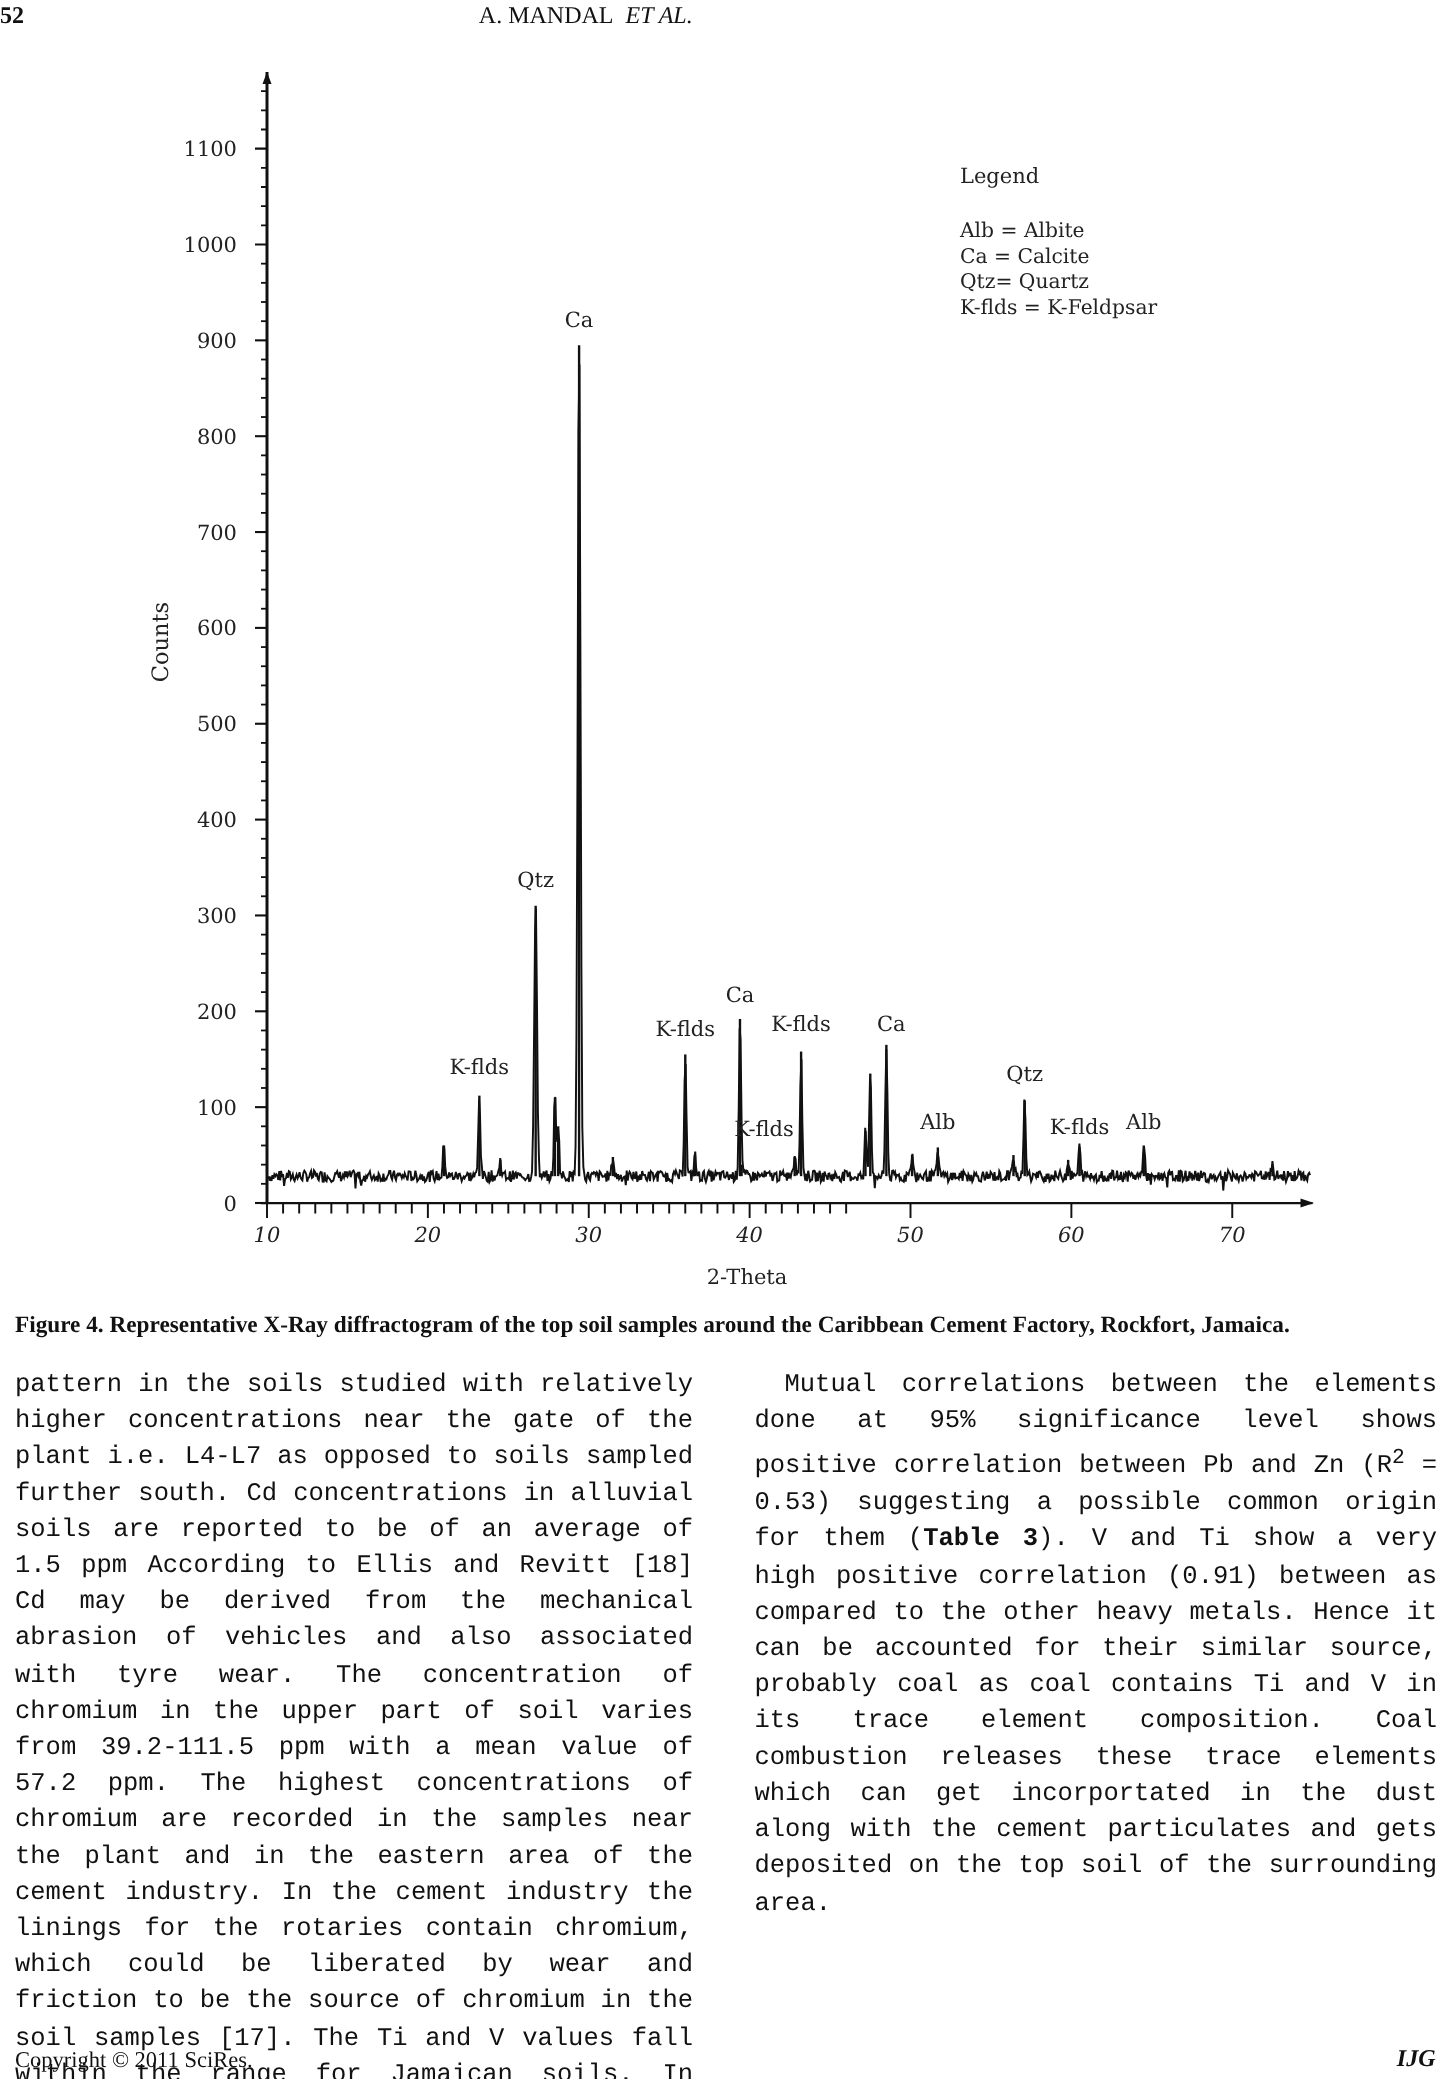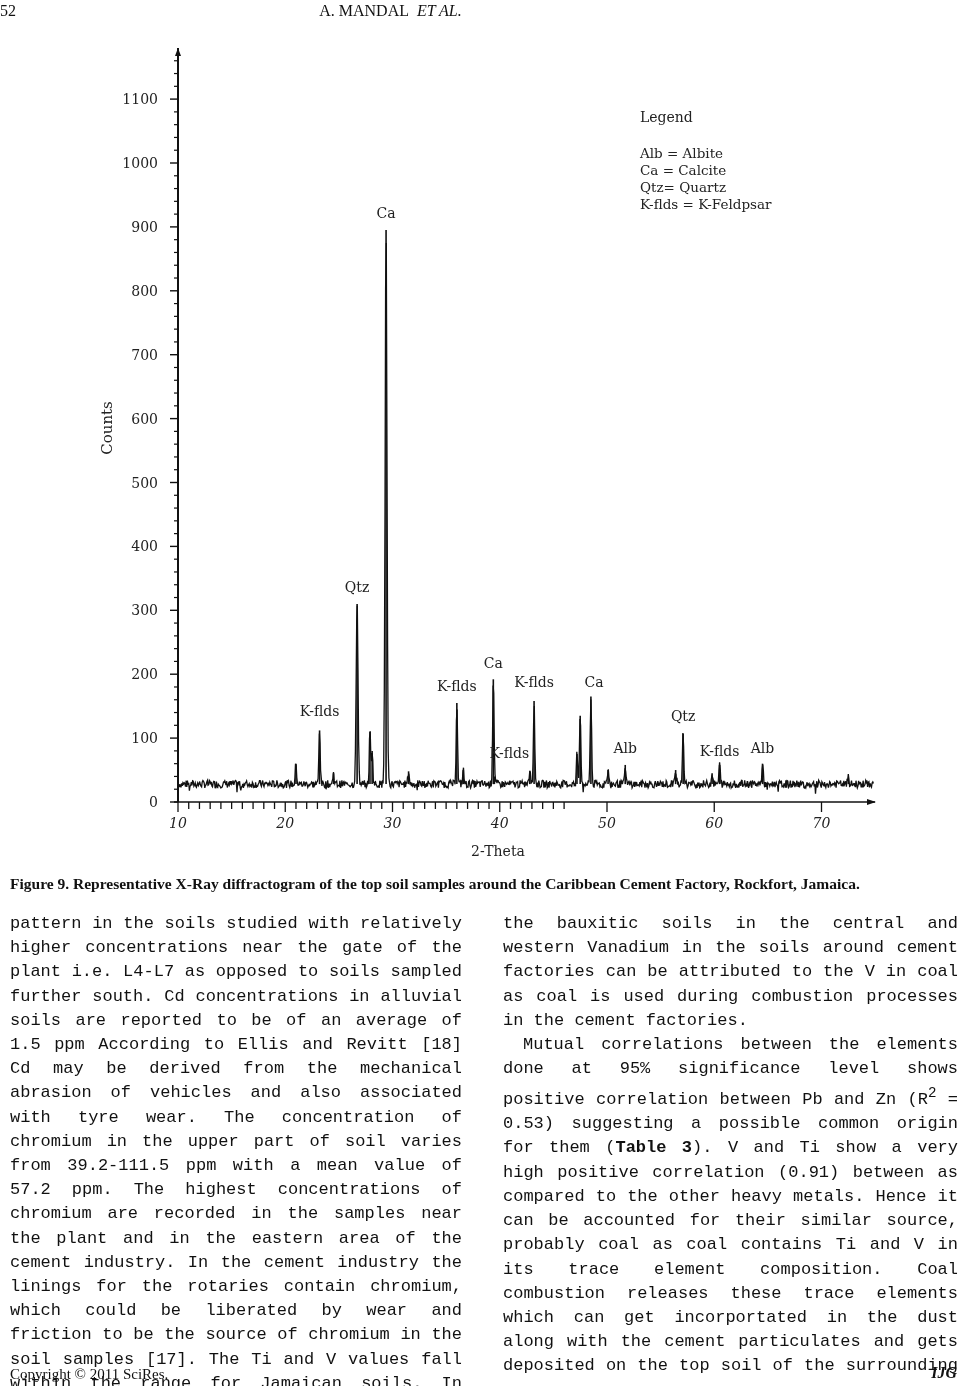--- a/index.html
+++ b/index.html
@@ -1,18 +1,18 @@
 <!DOCTYPE html>
 <html><head>
 <meta charset="utf-8">
 <style>
   html, body { margin: 0; padding: 0; background: #ffffff; }
   body { width: 965px; height: 1386px; position: relative; overflow: hidden;
          font-family: "Liberation Serif", "DejaVu Serif", serif; color: #111; }
-  .hdr-page { position: absolute; left: 0; top: 2px; font-size: 16px; }
+  .hdr-page { position: absolute; left: 0; top: 2px; font-size: 16px; font-weight: bold; }
   .hdr-title { position: absolute; left: 0; width: 781px; top: 2px; text-align: center; font-size: 16px; }
   .hdr-title i { font-style: italic; margin-left: 8px; }
   #chart { position: absolute; left: 0; top: 40px; }
   #chart text { font-family: "DejaVu Serif", "Liberation Serif", serif; fill: #222; }
   .caption { position: absolute; left: 10px; top: 874px; width: 950px; font-weight: bold; font-size: 15.5px; line-height: 20px; text-align: justify; }
   .col { position: absolute; top: 912px; width: 452px; font-size: 17px; line-height: 24.2px; text-align: justify; font-family: Liberation Mono, monospace; }
   .col p { margin: 0; }
   .col.left { left: 10px; }
   .col.right { left: 503px; width: 455px; }
   .indent { text-indent: 20px; }
@@ -190,25 +190,24 @@
     <text x="683.1475" y="680.598" text-anchor="middle" font-size="14">Qtz</text>
     <text x="719.6125" y="715.743" text-anchor="middle" font-size="14">K-flds</text>
     <text x="762.5124999999999" y="712.548" text-anchor="middle" font-size="14">Alb</text>
     <text x="640" y="82" font-size="14" font-family="DejaVu Sans, sans-serif">Legend</text>
     <text x="640" y="118" font-size="13.5" font-family="DejaVu Sans, sans-serif">Alb = Albite</text>
     <text x="640" y="135" font-size="13.5" font-family="DejaVu Sans, sans-serif">Ca = Calcite</text>
     <text x="640" y="152" font-size="13.5" font-family="DejaVu Sans, sans-serif">Qtz= Quartz</text>
     <text x="640" y="169" font-size="13.5" font-family="DejaVu Sans, sans-serif">K-flds = K-Feldpsar</text>
   </svg>
 
-<div class="caption">Figure 9. Representative X-Ray diffractogram of the top soil samples around the Caribbean Cement Factory, Rockfort, Jamaica.</div>
+<div class="caption">Figure 4. Representative X-Ray diffractogram of the top soil samples around the Caribbean Cement Factory, Rockfort, Jamaica.</div>
 
 <div class="col left">
   <p>pattern in the soils studied with relatively higher concentrations near the gate of the plant i.e. L4-L7 as opposed to soils sampled further south. Cd concentrations in alluvial soils are reported to be of an average of 1.5 ppm According to Ellis and Revitt [18] Cd may be derived from the mechanical abrasion of vehicles and also associated with tyre wear. The concentration of chromium in the upper part of soil varies from 39.2-111.5 ppm with a mean value of 57.2 ppm. The highest concentrations of chromium are recorded in the samples near the plant and in the eastern area of the cement industry. In the cement industry the linings for the rotaries contain chromium, which could be liberated by wear and friction to be the source of chromium in the soil samples [17]. The Ti and V values fall within the range for Jamaican soils. In Jamaica Ti concentration &gt; 0.6% have been reported from</p>
 </div>
 
 <div class="col right">
-  <p>the bauxitic soils in the central and western Vanadium in the soils around cement factories can be attributed to the V in coal as coal is used during combustion processes in the cement factories.</p>
   <p class="indent"><span>Mutual correlations between the elements done at 95% significance level shows positive correlation between Pb and Zn (R</span><sup>2</sup><span> = 0.53) suggesting a possible common origin for them (</span><b>Table 3</b><span>). V and Ti show a very high positive correlation (0.91) between as compared to the other heavy metals. Hence it can be accounted for their similar source, probably coal as coal contains Ti and V in its trace element composition. Coal combustion releases these trace elements which can get incorportated in the dust along with the cement particulates and gets deposited on the top soil of the surrounding area.</span></p>
 </div>
 
 <div class="footer-left">Copyright © 2011 SciRes.</div>
 <div class="footer-right">IJG</div>
 
 </body></html>

